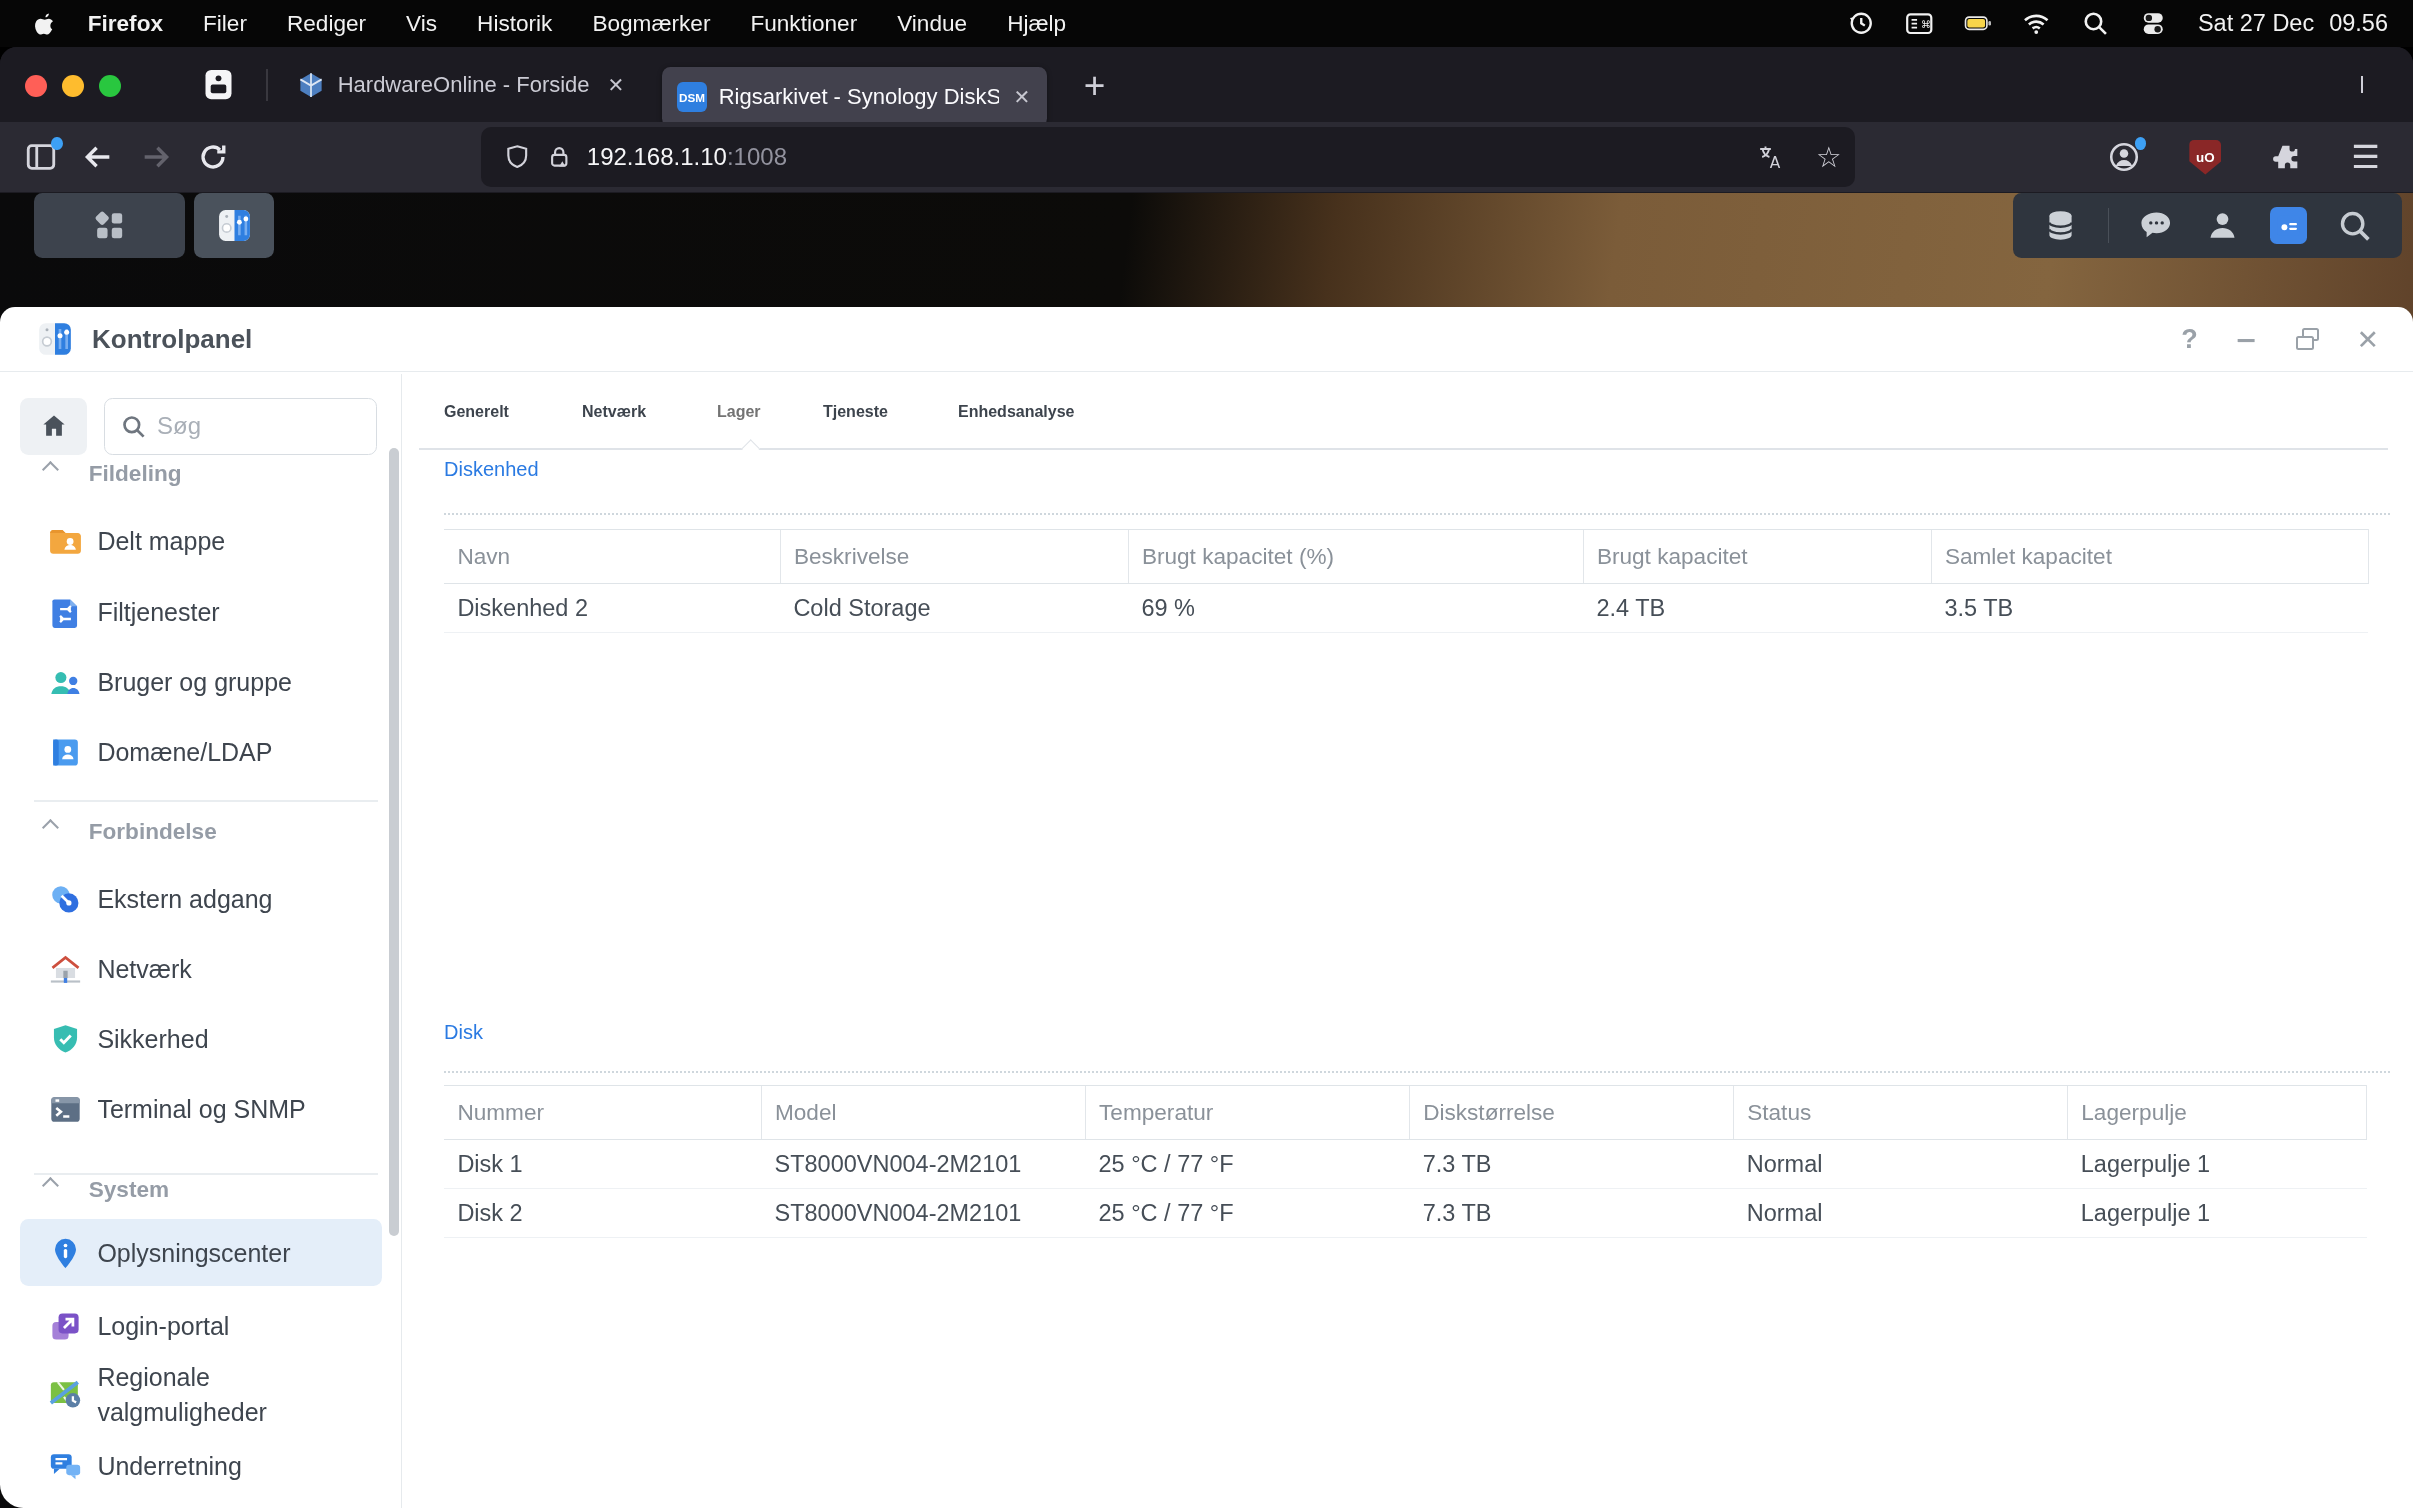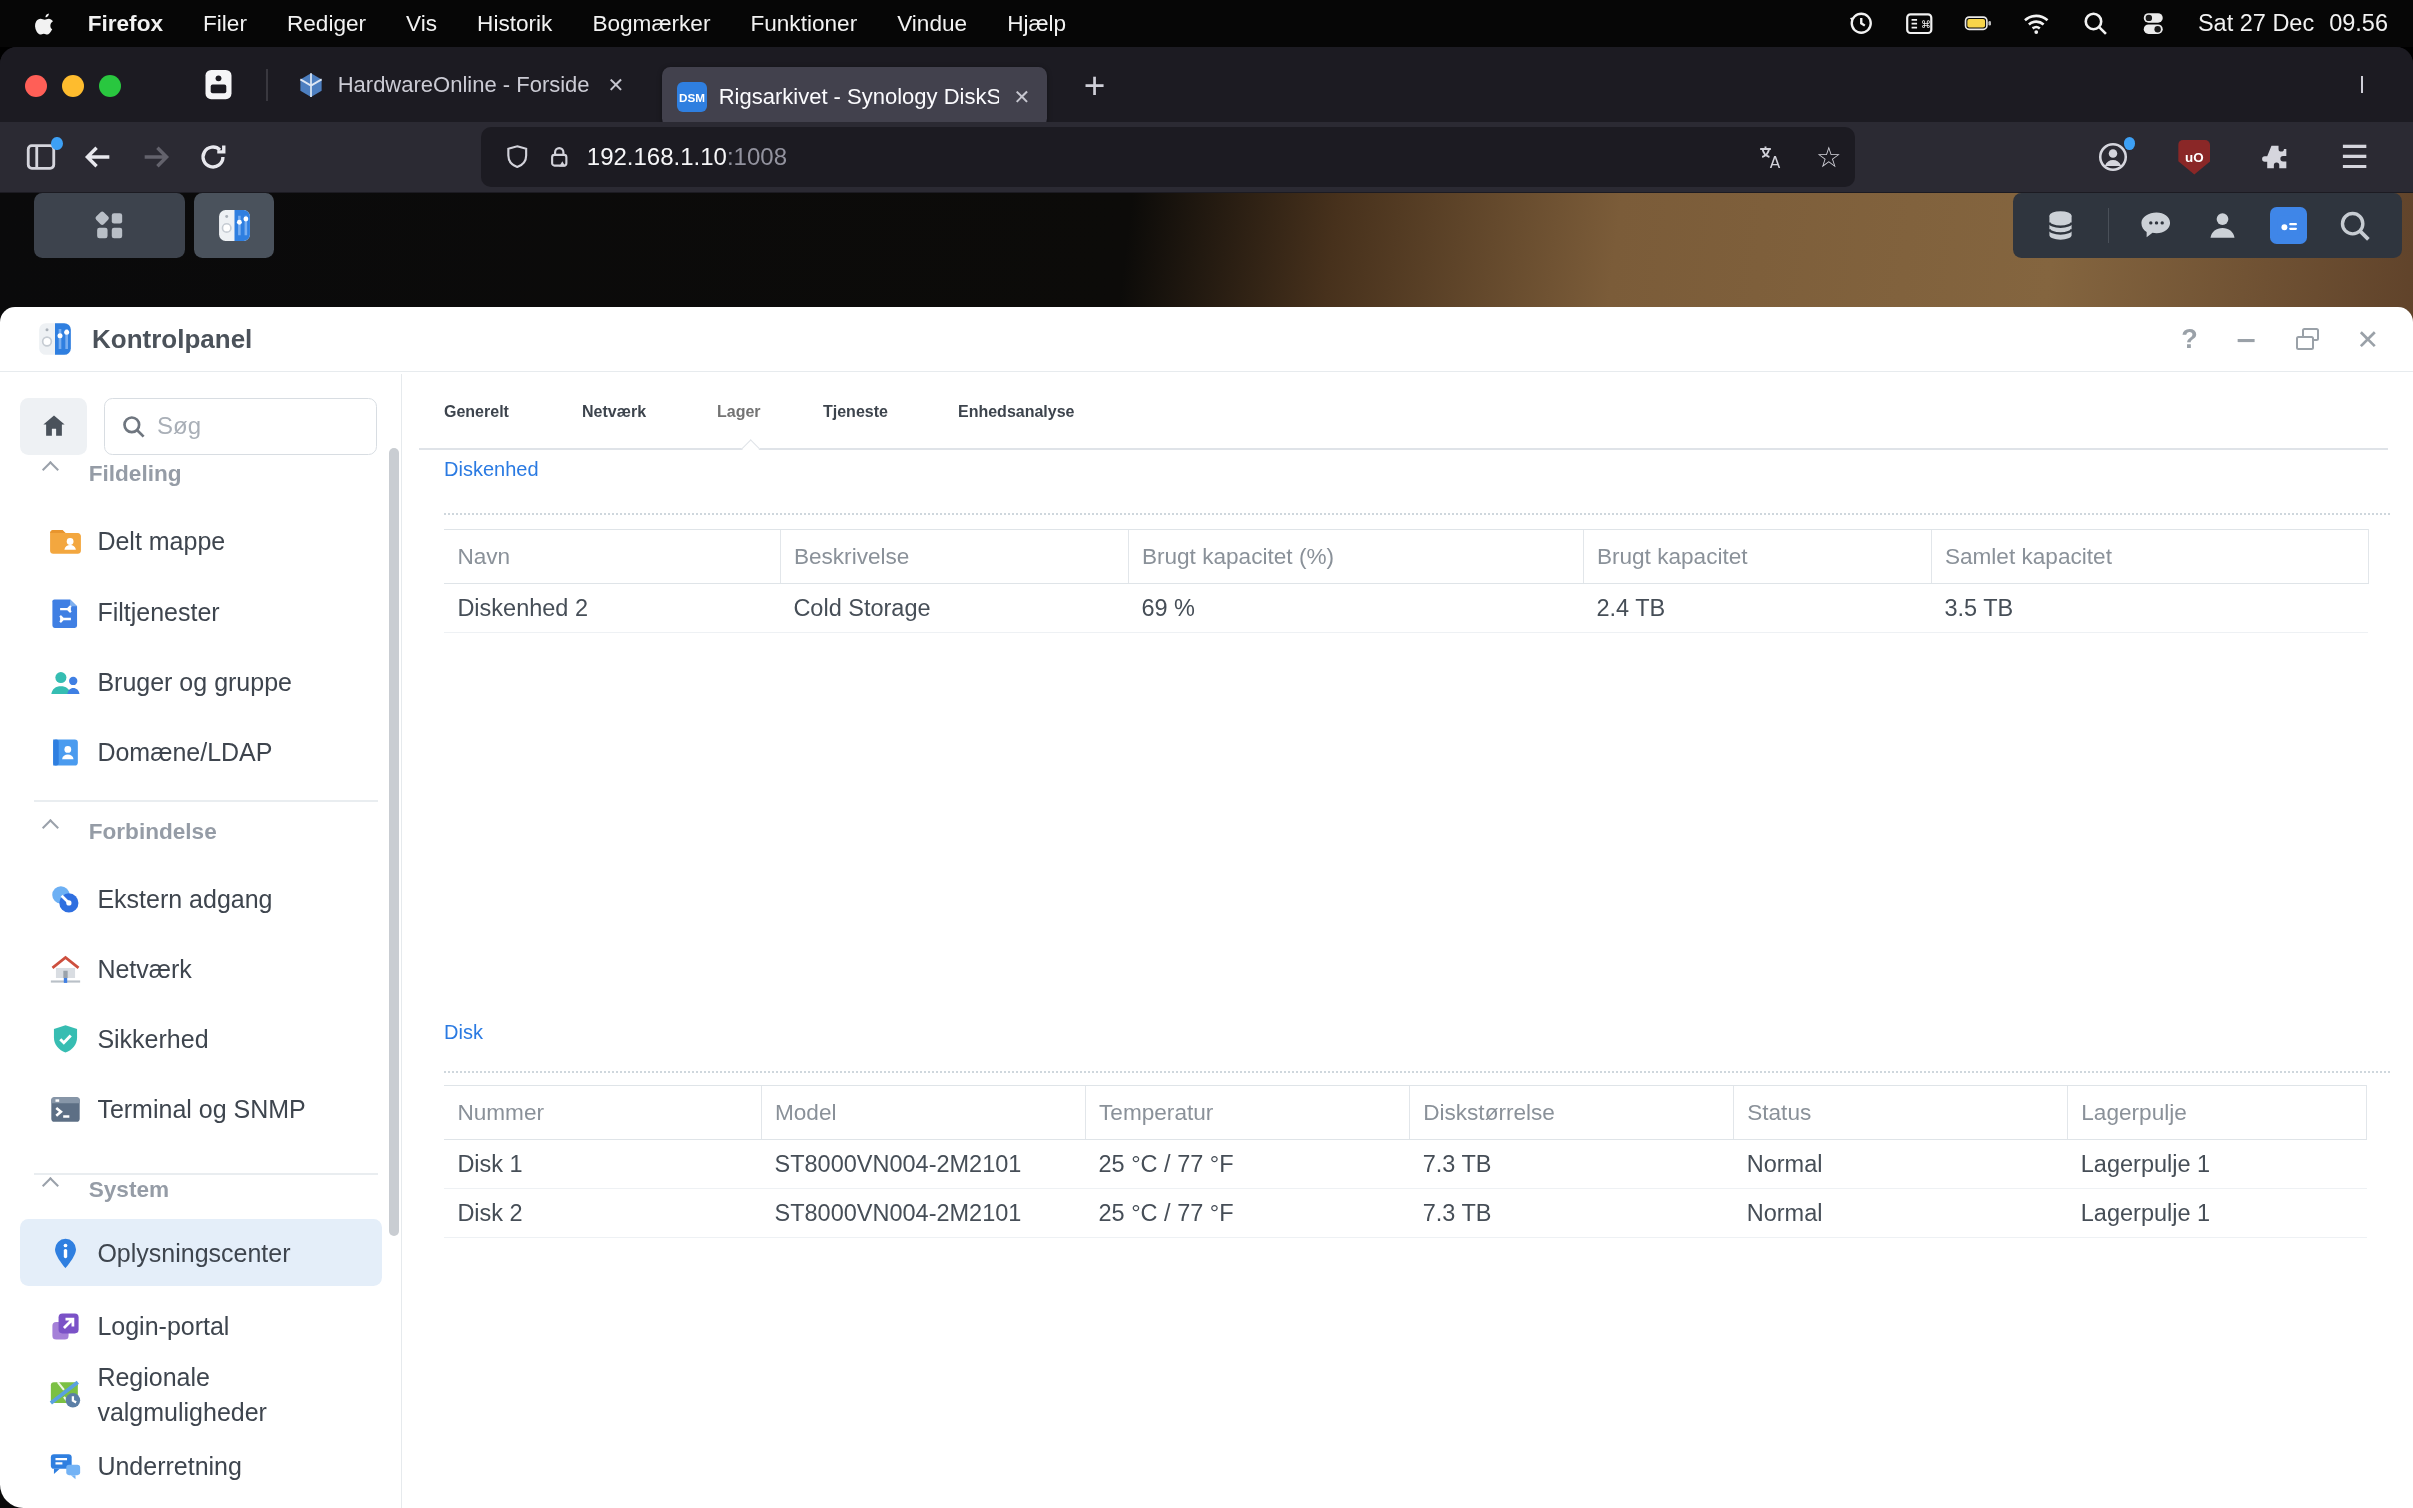--- a/index.html
+++ b/index.html
@@ -50,21 +50,21 @@
   .tb-ic svg { width:100%; height:100%; }
   .bluedot { position:absolute; top:-3.4px; right:-5px; width:11.7px; height:13.4px; border-radius:50%;
     background:#3da0f5; }
   .urlbar { margin-left:251px; width:1374px; height:60px; background:#1c1b22; border-radius:10px;
     display:flex; align-items:center; padding:0 13.4px 0 22px; }
   .urlbar .uic { width:28.5px; height:28.5px; flex:none; margin-right:13.4px; }
   .url-text { font-size:24px; color:#f6f6f8; flex:1; white-space:nowrap; }
   .url-text .port { color:#92929e; }
   .ub-right { display:flex; align-items:center; gap:18.4px; }
   .star { color:#d2d2da; font-size:28.5px; }
-  .tb-right { margin-left:auto; display:flex; align-items:center; gap:48px; margin-right:44px; }
+  .tb-right { margin-left:auto; display:flex; align-items:center; gap:48px; margin-right:33px; }
   .ublock { width:32px; height:35px; background:#8a2727; border-radius:5px 5px 11.7px 11.7px;
     clip-path:polygon(0 0,100% 0,100% 62%,50% 100%,0 62%); display:flex; align-items:center;
     justify-content:center; color:#fff; font-size:13.4px; font-weight:700; }
   .burger { color:#d5d5dd; font-size:32px; }
 
   
   .desktop { position:absolute; top:146px; left:0; right:0; bottom:0;
     background:linear-gradient(97deg,#0a0a0b 0%,#0c0b09 44%,#47311c 52%,#7b5c39 63%,#84653f 80%,#5c3f28 96%,#4f3422 100%); }
   .pill { position:absolute; top:0; height:65px; border-radius:8.4px; display:flex;
     align-items:center; justify-content:center; }

